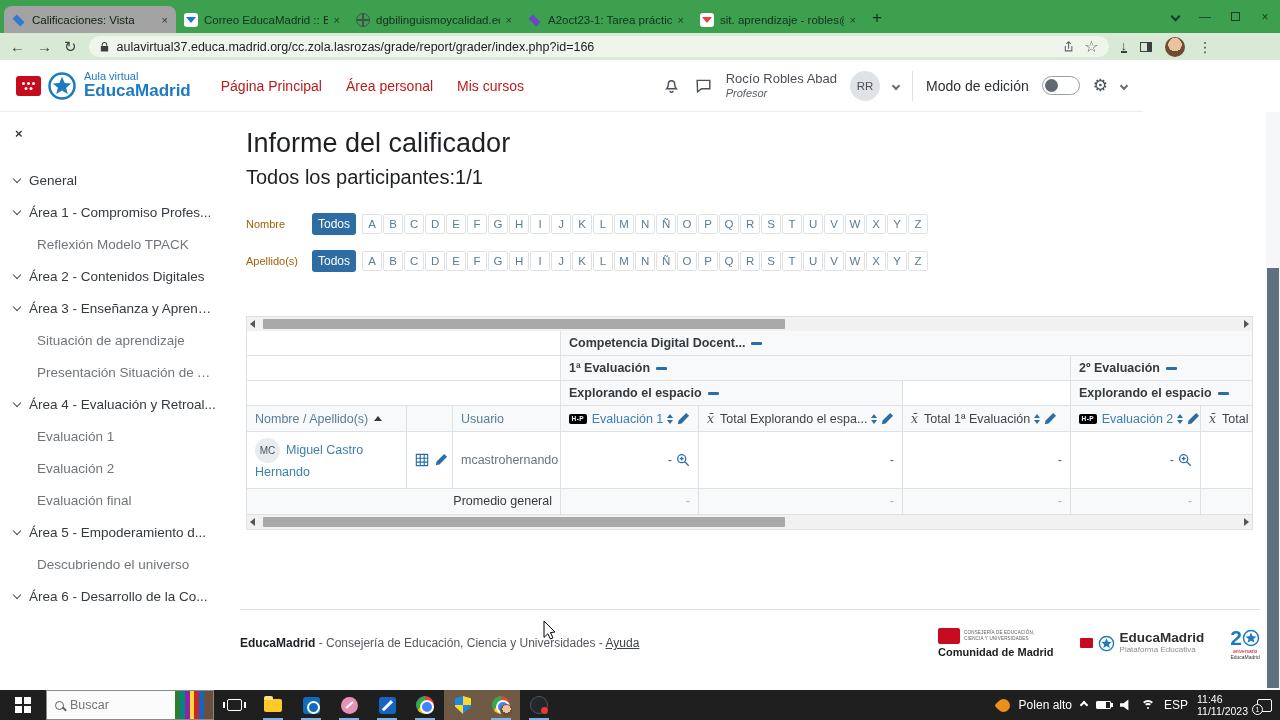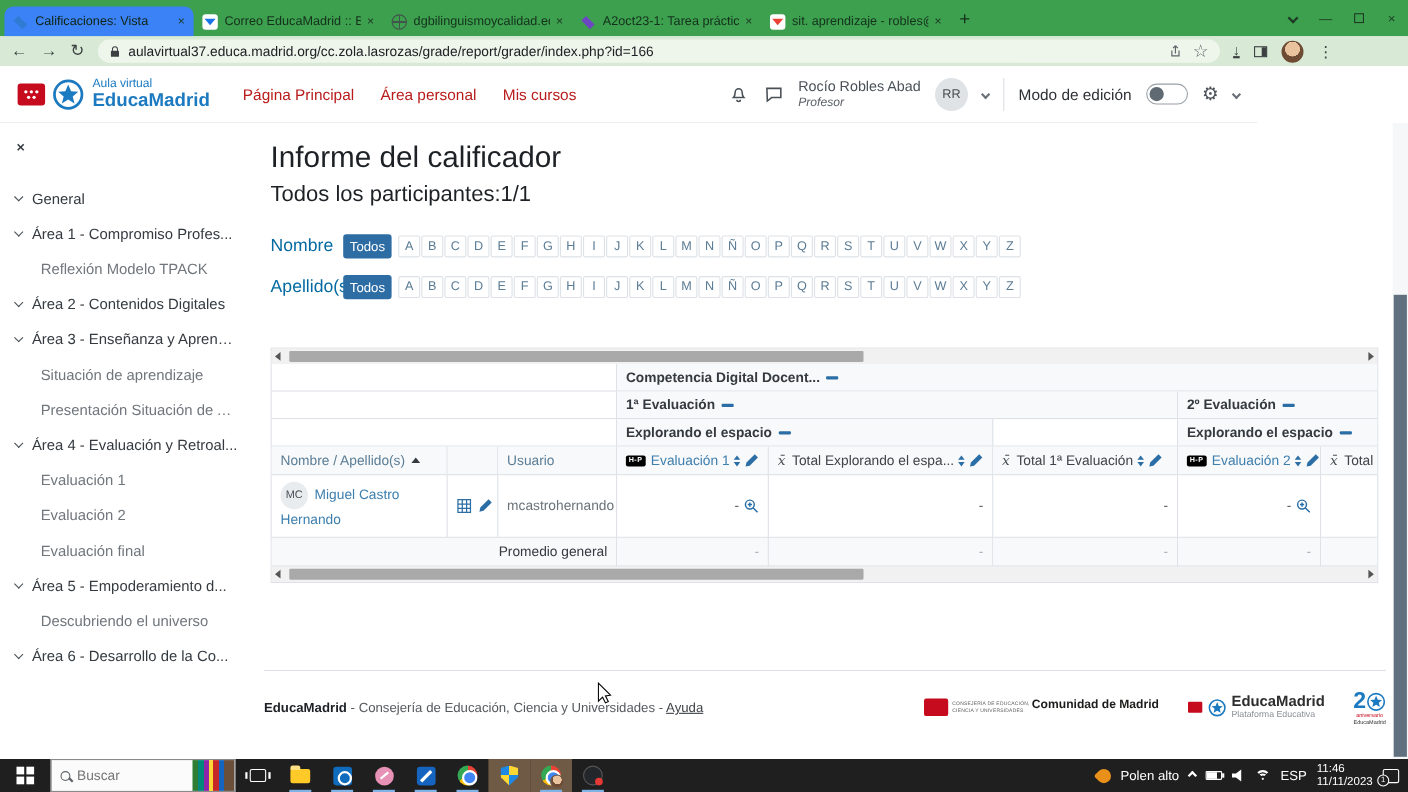--- a/index.html
+++ b/index.html
@@ -3,21 +3,21 @@
 <meta charset="utf-8">
 <style>
   *{box-sizing:border-box;margin:0;padding:0}
   body{font-family:"Liberation Sans",sans-serif;background:#666}
   .screen{position:relative;width:1280px;height:720px;overflow:hidden;background:#fff}
 
   
   .tabbar{position:absolute;left:0;top:0;width:1280px;height:33px;background:#3da04e;display:flex;align-items:flex-end}
   .tabs{display:flex;align-items:flex-end;height:33px;padding-left:4px}
   .tab{width:172px;height:27px;display:flex;align-items:center;gap:6px;padding:0 8px;font-size:11.5px;color:#14301c;border-radius:8px 8px 0 0;cursor:default}
-  .tab.active{background:#3b82f6;color:#10230f}
+  .tab.active{background:#a3a3a3;color:#10230f}
   .tab-title{flex:1;white-space:nowrap;overflow:hidden}
   .tab-close{font-size:11px;color:#1d3b24;flex:0 0 auto}
   .newtab{width:26px;height:26px;display:flex;align-items:center;justify-content:center;color:#14301c;font-size:17px;margin-bottom:2px}
   .fav{width:14px;height:14px;flex:0 0 auto;position:relative}
   .k-cap-blue::before,.k-cap-purple::before{content:'';position:absolute;left:1px;top:2px;width:11px;height:11px;transform:rotate(45deg) scaleY(.55);background:#2f7bd3}
   .k-cap-purple::before{background:#6d46c2}
   .k-mail{background:#fff;border-radius:3px}
   .k-mail::before{content:'';position:absolute;left:2px;top:4px;border-left:5px solid transparent;border-right:5px solid transparent;border-top:6px solid #1a73e8}
   .k-globe{border:1.5px solid #41534a;border-radius:50%;background:linear-gradient(transparent 44%,#41534a 44% 56%,transparent 56%),linear-gradient(90deg,transparent 44%,#41534a 44% 56%,transparent 56%)}
   .k-gmail{background:#fff;border-radius:3px}
@@ -73,21 +73,21 @@
   .sb-entry.k-item{padding-left:37px}
   .sb-entry.k-item .sb-label{color:#70767c}
 
   
   .main{position:absolute;left:230px;top:112px;width:1036px;height:578px;background:#fff}
   .pagetitle{position:absolute;left:16px;top:16px;font-size:27px;font-weight:500;color:#1d2125}
   .subtitle{position:absolute;left:16px;top:54px;font-size:20px;font-weight:500;color:#1d2125}
 
   .filter-row{position:absolute;left:16px;display:flex;align-items:center}
   .filter-row.r1{top:101px}.filter-row.r2{top:138px}
-  .f-label{font-size:16px;color:#0369a1;margin-right:8px;width:58px}
+  .f-label{font-size:11px;color:#a16207;margin-right:8px;width:58px}
   .f-all{background:#2d6da3;color:#fff;font-size:12px;padding:4px 6px;border-radius:3px;margin-right:6px}
   .letters{display:flex;gap:1px}
   .f-letter{font-size:11.5px;color:#5b7c95;border:1px solid #dee2e6;background:#fff;padding:3px 0;width:20px;text-align:center;border-radius:2px}
 
   
   .gtable{position:absolute;left:16px;top:204px;width:1007px;border:1px solid #dee2e6;background:#fff;font-size:12.5px;color:#3e4449}
   .hscroll{height:14px;background:#f1f1f1;display:flex;align-items:center;padding:0 3px;gap:2px}
   .sarrow{width:0;height:0;border-top:4px solid transparent;border-bottom:4px solid transparent}
   .sarrow.l{border-right:5px solid #555}.sarrow.r{border-left:5px solid #555}
   .strack{flex:1;height:14px;position:relative}
@@ -120,21 +120,21 @@
   .avgrow .cell{min-height:26px;background:#f8f9fa}
   .avglabel{justify-content:flex-end;color:#343a40}
   .dash.light{color:#aab0b6}
 
   
   .mfooter{position:absolute;left:10px;right:6px;top:497px;border-top:1px solid #dee2e6;display:flex;align-items:center;justify-content:space-between;padding-top:16px}
   .ftext{font-size:12px;color:#55595e}
   .ftext b{color:#1d2125}
   .fhelp{color:#3f4347;text-decoration:underline}
   .flogos{display:flex;align-items:center;gap:26px}
-  .cmlogo{display:flex;gap:2px}
+  .cmlogo{display:flex;flex-direction:column;gap:2px}
   .cmrow{display:flex;align-items:center;gap:4px}
   .cmflag{width:22px;height:16px;background:#c60b1e;border-radius:2px}
   .cmlines{font-size:4.5px;color:#5a5a5a;line-height:1.3;letter-spacing:.2px}
   .cmname{font-size:11px;font-weight:bold;color:#1d1d1b}
   .emlogo{display:flex;align-items:center;gap:5px}
   .emflag{width:13px;height:10px;background:#c60b1e;border-radius:1px}
   .emtext{line-height:1.1}
   .emname{font-size:13.5px;font-weight:bold;color:#2e2e2e}
   .emsub{font-size:8px;color:#8a8f94}
   .anniv{display:flex;flex-direction:column;align-items:center;line-height:1.1}

